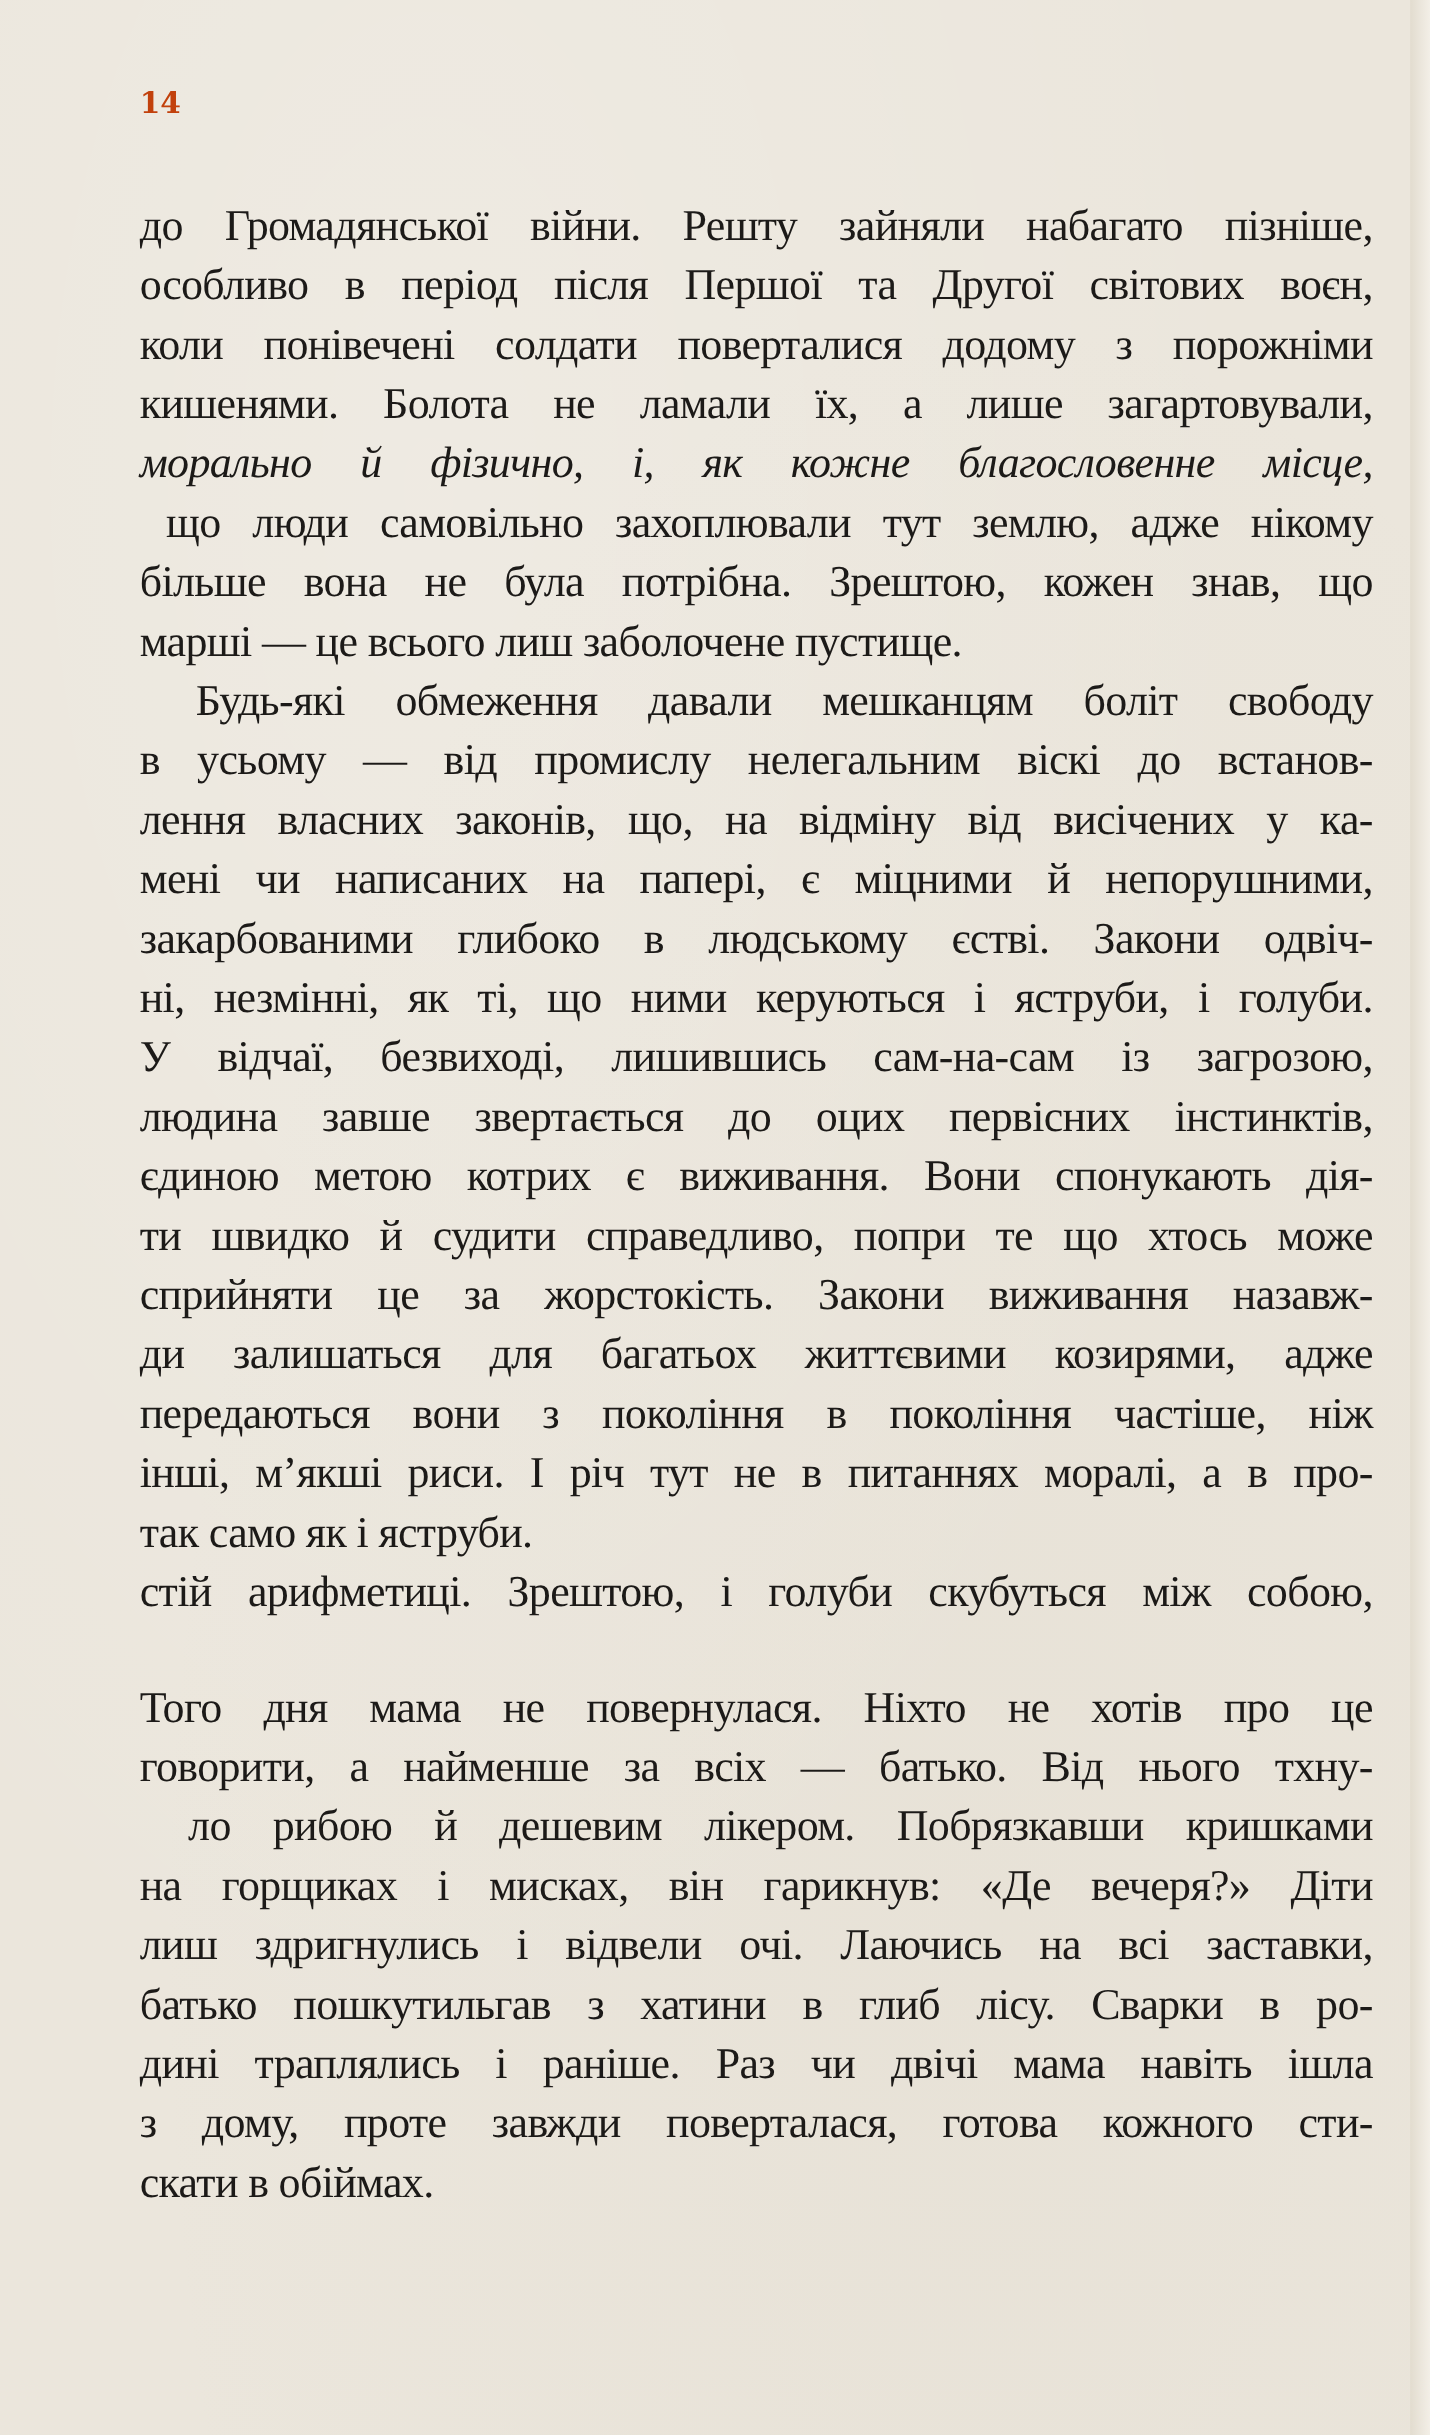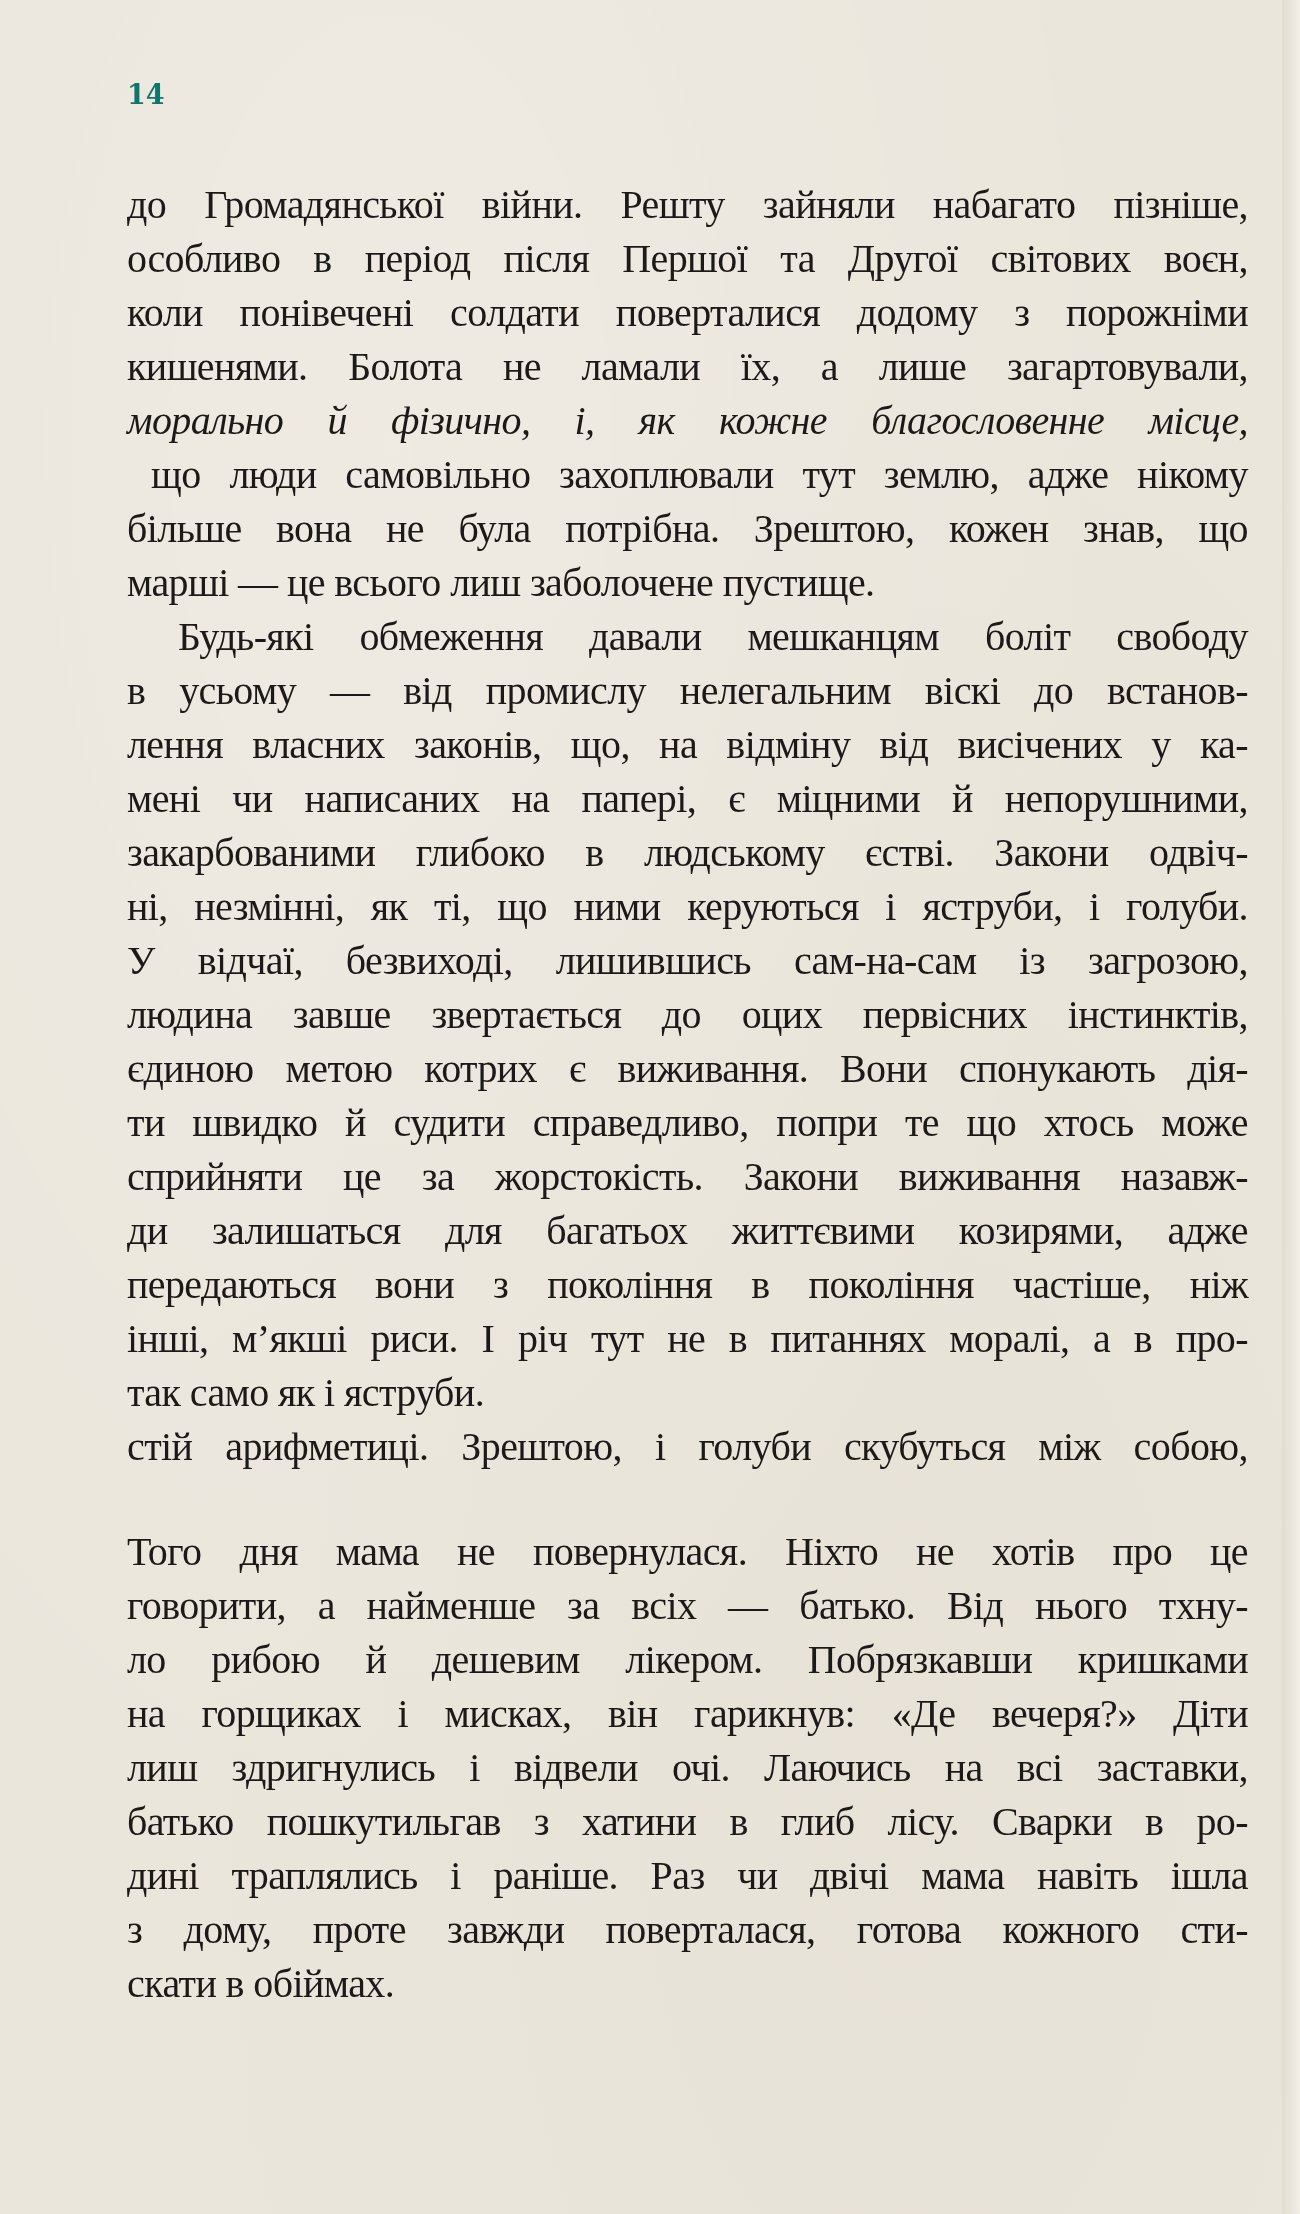--- a/index.html
+++ b/index.html
@@ -31,21 +31,21 @@
     background: linear-gradient(to right, #e2dccf, #f3efe7);
   }
   .page-number {
     position: absolute;
     left: 127px;
     top: 80px;
     font-family: "DejaVu Serif", "Liberation Serif", serif;
     font-weight: bold;
     font-size: 27px;
     line-height: 30px;
-    color: #0f766e;
+    color: #c2410c;
   }
   .text-block {
     position: absolute;
     left: 127px;
     top: 178px;
     width: 1121px;
   }
   .line {
     display: block;
     height: 54px;
@@ -107,21 +107,21 @@
     <span class="line" style="white-space: normal;">інші, м’якші риси. І річ тут не в питаннях моралі, а в про-</span>
     <span class="line last" style="white-space: normal;">так само як і яструби.</span>
     <span class="line" style="white-space: normal;">стій арифметиці. Зрештою, і голуби скубуться між собою,</span>
   </div>
 
   <div class="gap"></div>
 
   <div>
     <span class="line" style="white-space: normal;">Того дня мама не повернулася. Ніхто не хотів про це</span>
     <span class="line" style="white-space: normal;">говорити, а найменше за всіх — батько. Від нього тхну-</span>
-    <span class="line" style="white-space: normal;">ло рибою й дешевим лікером. Побрязкавши кришками</span>
+    <span class="line" style="white-space: normal; margin-left: 44px;">ло рибою й дешевим лікером. Побрязкавши кришками</span>
     <span class="line" style="white-space: normal;">на горщиках і мисках, він гарикнув: «Де вечеря?» Діти</span>
     <span class="line" style="white-space: normal;">лиш здригнулись і відвели очі. Лаючись на всі заставки,</span>
     <span class="line" style="white-space: normal;">батько пошкутильгав з хатини в глиб лісу. Сварки в ро-</span>
     <span class="line" style="white-space: normal;">дині траплялись і раніше. Раз чи двічі мама навіть ішла</span>
     <span class="line" style="white-space: normal;">з дому, проте завжди поверталася, готова кожного сти-</span>
     <span class="line last" style="white-space: normal;">скати в обіймах.</span>
   </div>
 
 </div>
 

